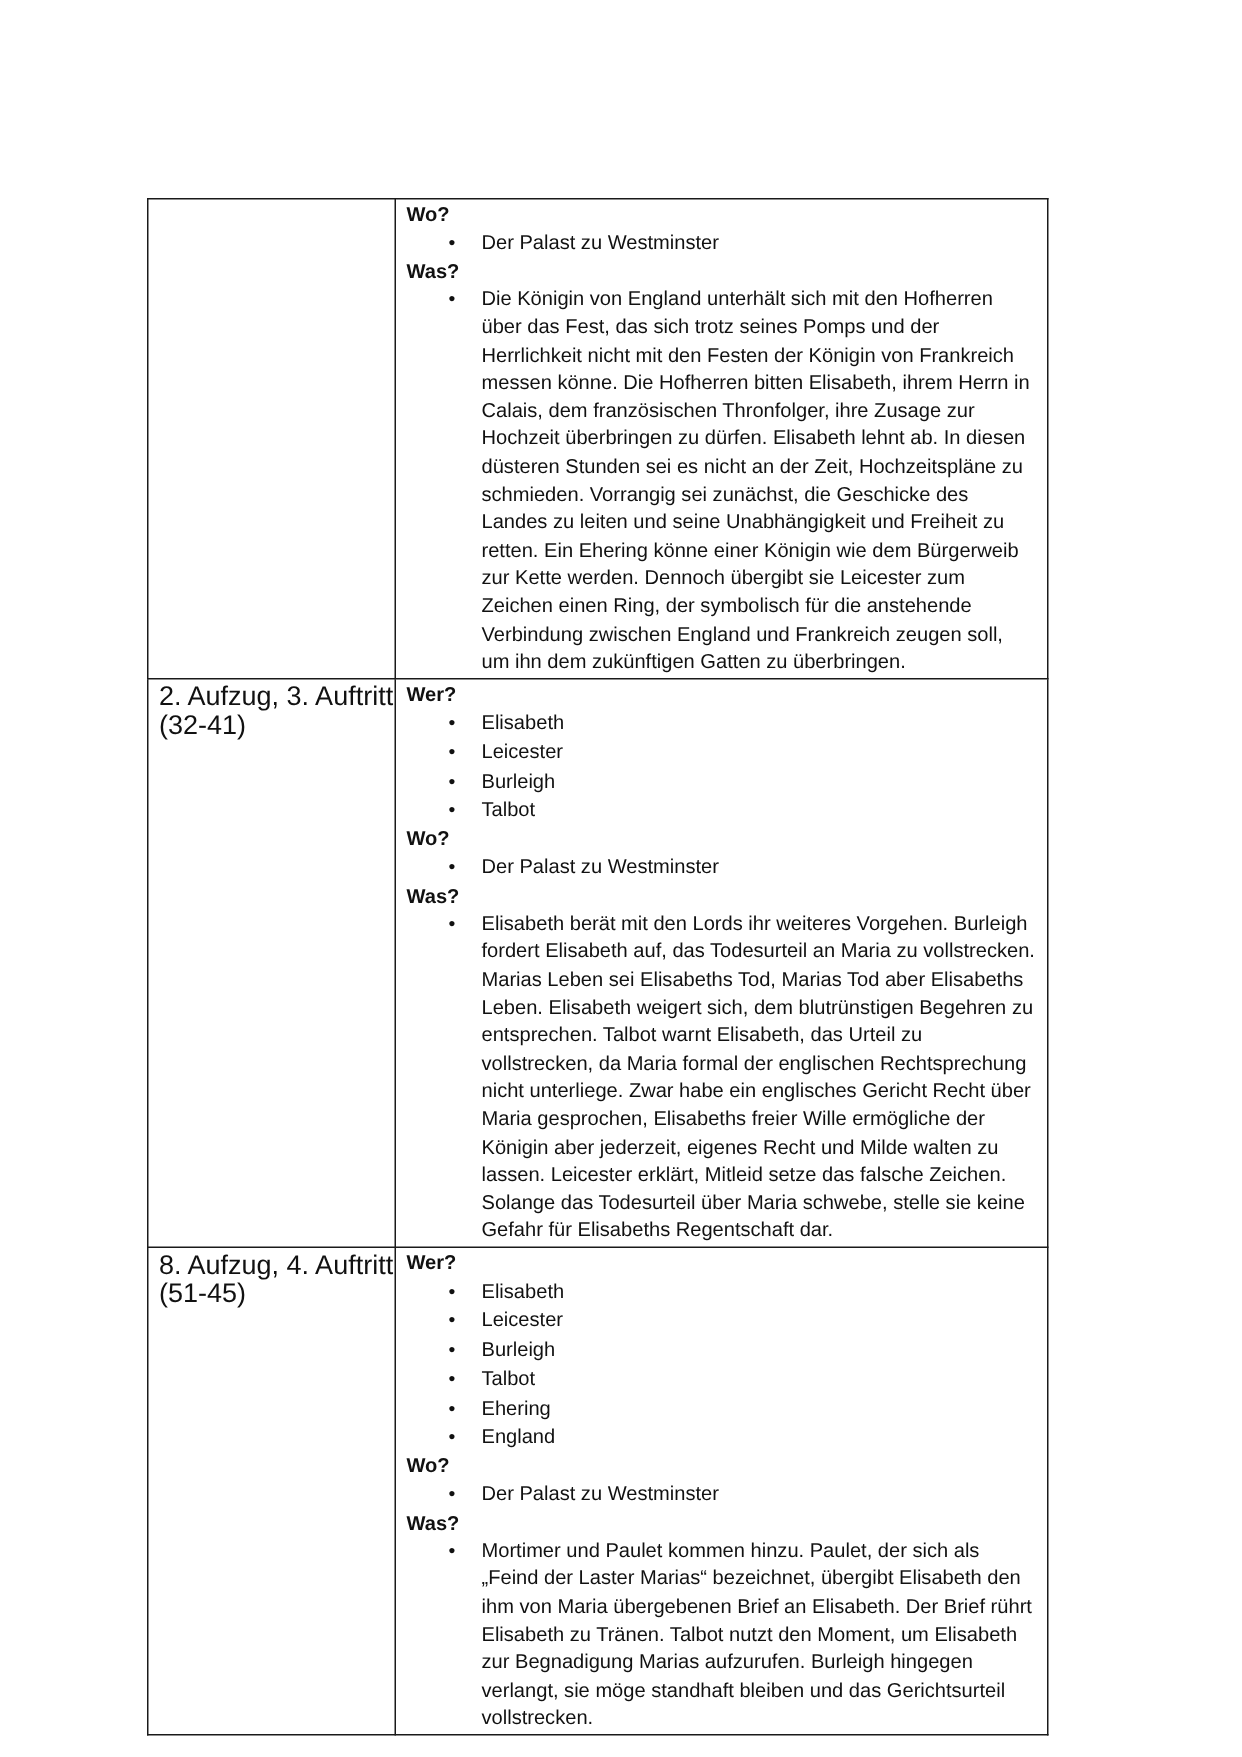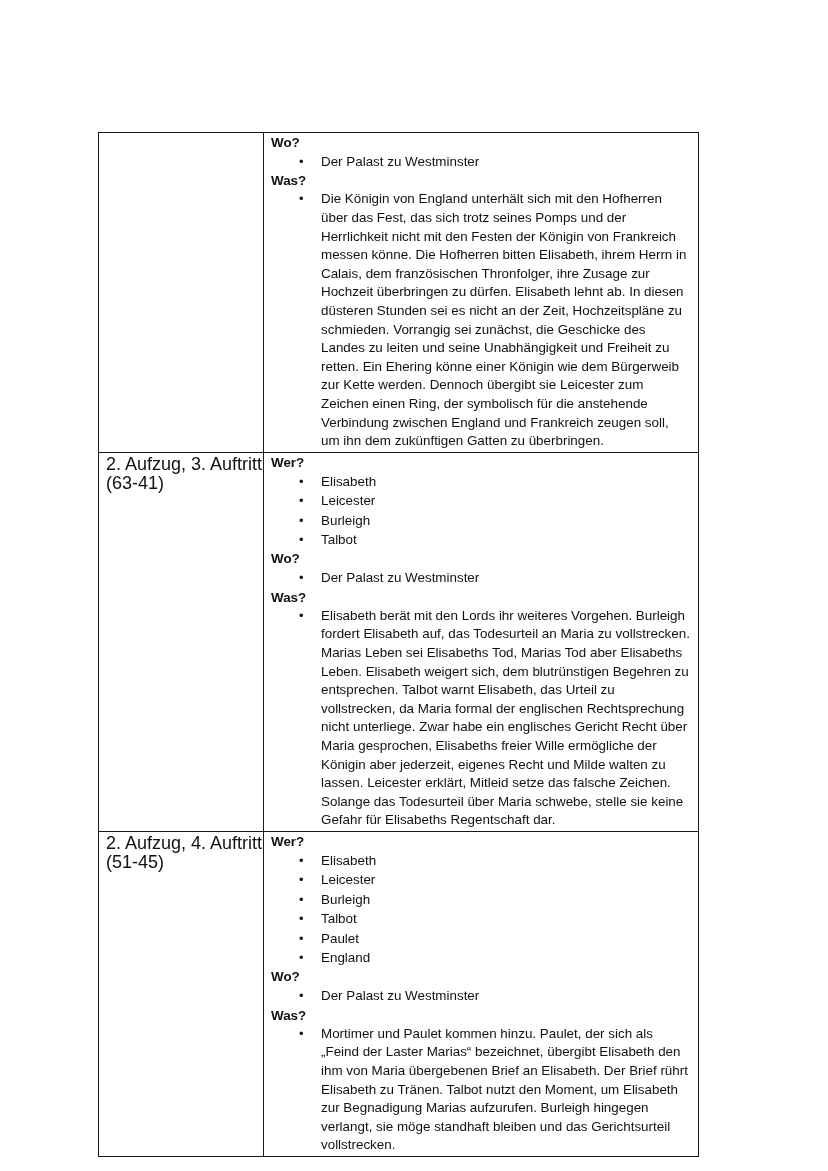--- a/index.html
+++ b/index.html
@@ -38,21 +38,21 @@
           <p class="q">Was?</p>
           <ul class="b text">
             <li><span class="dot">•</span><span>Die Königin von England unterhält sich mit den Hofherren über das Fest, das sich trotz seines Pomps und der Herrlichkeit nicht mit den Festen der Königin von Frankreich messen könne. Die Hofherren bitten Elisabeth, ihrem Herrn in Calais, dem französischen Thronfolger, ihre Zusage zur Hochzeit überbringen zu dürfen. Elisabeth lehnt ab. In diesen düsteren Stunden sei es nicht an der Zeit, Hochzeitspläne zu schmieden. Vorrangig sei zunächst, die Geschicke des Landes zu leiten und seine Unabhängigkeit und Freiheit zu retten. Ein Ehering könne einer Königin wie dem Bürgerweib zur Kette werden. Dennoch übergibt sie Leicester zum Zeichen einen Ring, der symbolisch für die anstehende Verbindung zwischen England und Frankreich zeugen soll, um ihn dem zukünftigen Gatten zu überbringen.</span></li>
           </ul>
         </td>
       </tr>
 
       <tr style="height:379px">
         <td class="col-scene">
           <span class="scene-title">2. Aufzug, 3. Auftritt</span>
-          <span class="scene-range">(63-41)</span>
+          <span class="scene-range">(32-41)</span>
         </td>
         <td class="col-content">
           <p class="q">Wer?</p>
           <ul class="b">
             <li><span class="dot">•</span><span>Elisabeth</span></li>
             <li><span class="dot">•</span><span>Leicester</span></li>
             <li><span class="dot">•</span><span>Burleigh</span></li>
             <li><span class="dot">•</span><span>Talbot</span></li>
           </ul>
           <p class="q">Wo?</p>
@@ -61,31 +61,31 @@
           </ul>
           <p class="q">Was?</p>
           <ul class="b text">
             <li><span class="dot">•</span><span>Elisabeth berät mit den Lords ihr weiteres Vorgehen. Burleigh fordert Elisabeth auf, das Todesurteil an Maria zu vollstrecken. Marias Leben sei Elisabeths Tod, Marias Tod aber Elisabeths Leben. Elisabeth weigert sich, dem blutrünstigen Begehren zu entsprechen. Talbot warnt Elisabeth, das Urteil zu vollstrecken, da Maria formal der englischen Rechtsprechung nicht unterliege. Zwar habe ein englisches Gericht Recht über Maria gesprochen, Elisabeths freier Wille ermögliche der Königin aber jederzeit, eigenes Recht und Milde walten zu lassen. Leicester erklärt, Mitleid setze das falsche Zeichen. Solange das Todesurteil über Maria schwebe, stelle sie keine Gefahr für Elisabeths Regentschaft dar.</span></li>
           </ul>
         </td>
       </tr>
 
       <tr style="height:306px">
         <td class="col-scene">
-          <span class="scene-title">2. Aufzug, 4. Auftritt</span>
+          <span class="scene-title">8. Aufzug, 4. Auftritt</span>
           <span class="scene-range">(51-45)</span>
         </td>
         <td class="col-content">
           <p class="q">Wer?</p>
           <ul class="b">
             <li><span class="dot">•</span><span>Elisabeth</span></li>
             <li><span class="dot">•</span><span>Leicester</span></li>
             <li><span class="dot">•</span><span>Burleigh</span></li>
             <li><span class="dot">•</span><span>Talbot</span></li>
-            <li><span class="dot">•</span><span>Paulet</span></li>
+            <li><span class="dot">•</span><span>Ehering</span></li>
             <li><span class="dot">•</span><span>England</span></li>
           </ul>
           <p class="q">Wo?</p>
           <ul class="b">
             <li><span class="dot">•</span><span>Der Palast zu Westminster</span></li>
           </ul>
           <p class="q">Was?</p>
           <ul class="b text">
             <li><span class="dot">•</span><span>Mortimer und Paulet kommen hinzu. Paulet, der sich als „Feind der Laster Marias“ bezeichnet, übergibt Elisabeth den ihm von Maria übergebenen Brief an Elisabeth. Der Brief rührt Elisabeth zu Tränen. Talbot nutzt den Moment, um Elisabeth zur Begnadigung Marias aufzurufen. Burleigh hingegen verlangt, sie möge standhaft bleiben und das Gerichtsurteil vollstrecken.</span></li>
           </ul>

